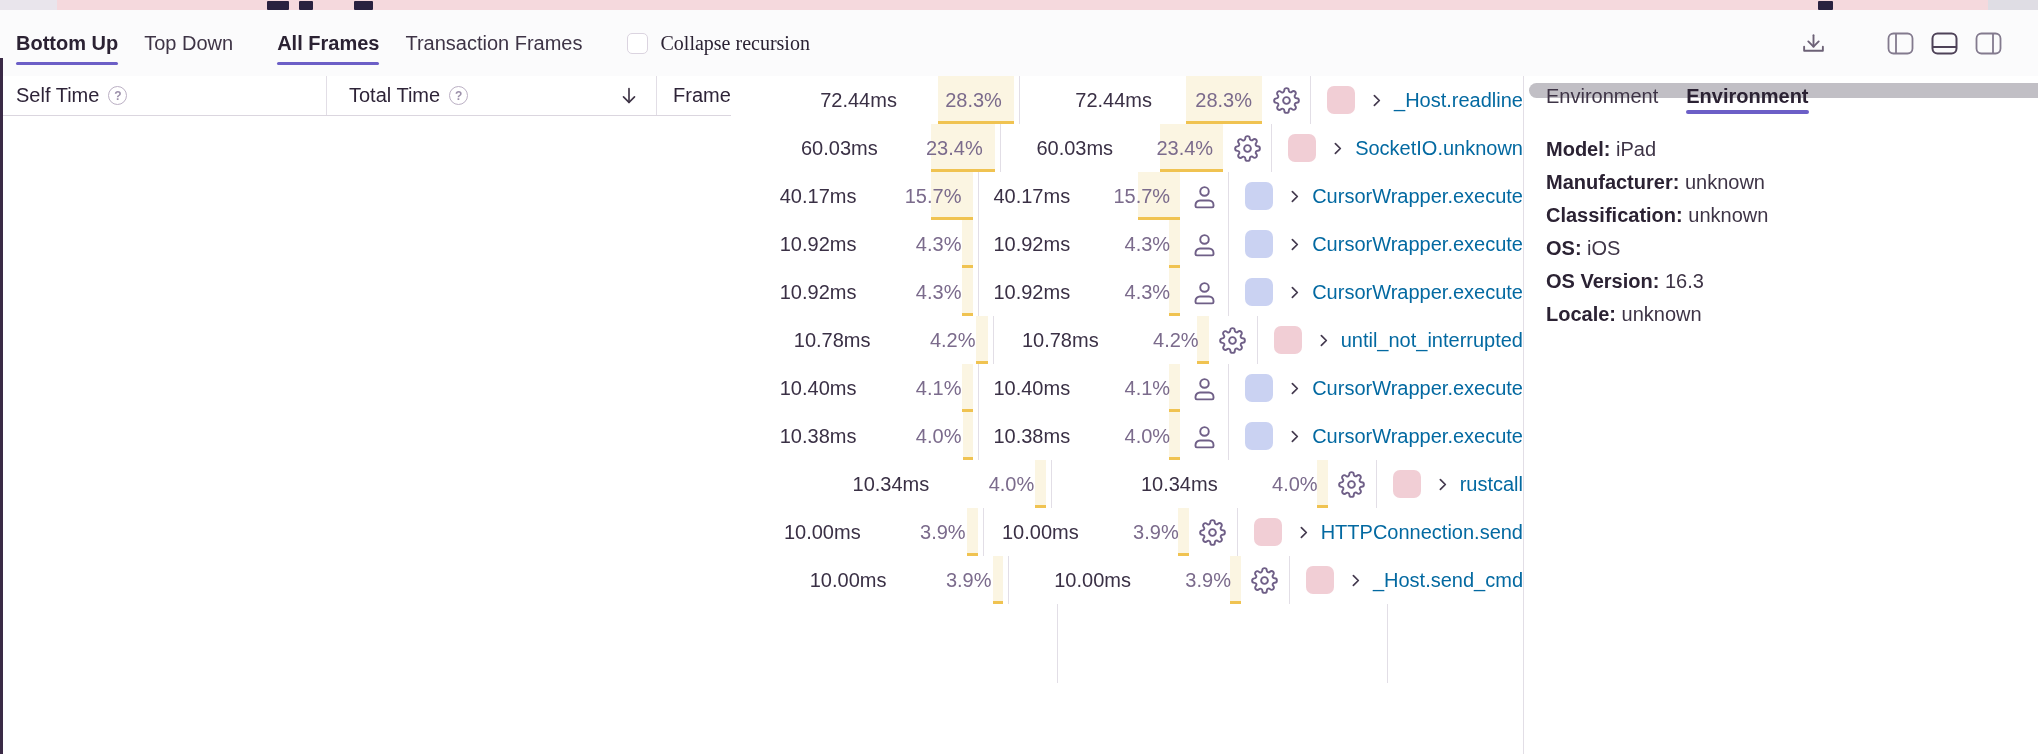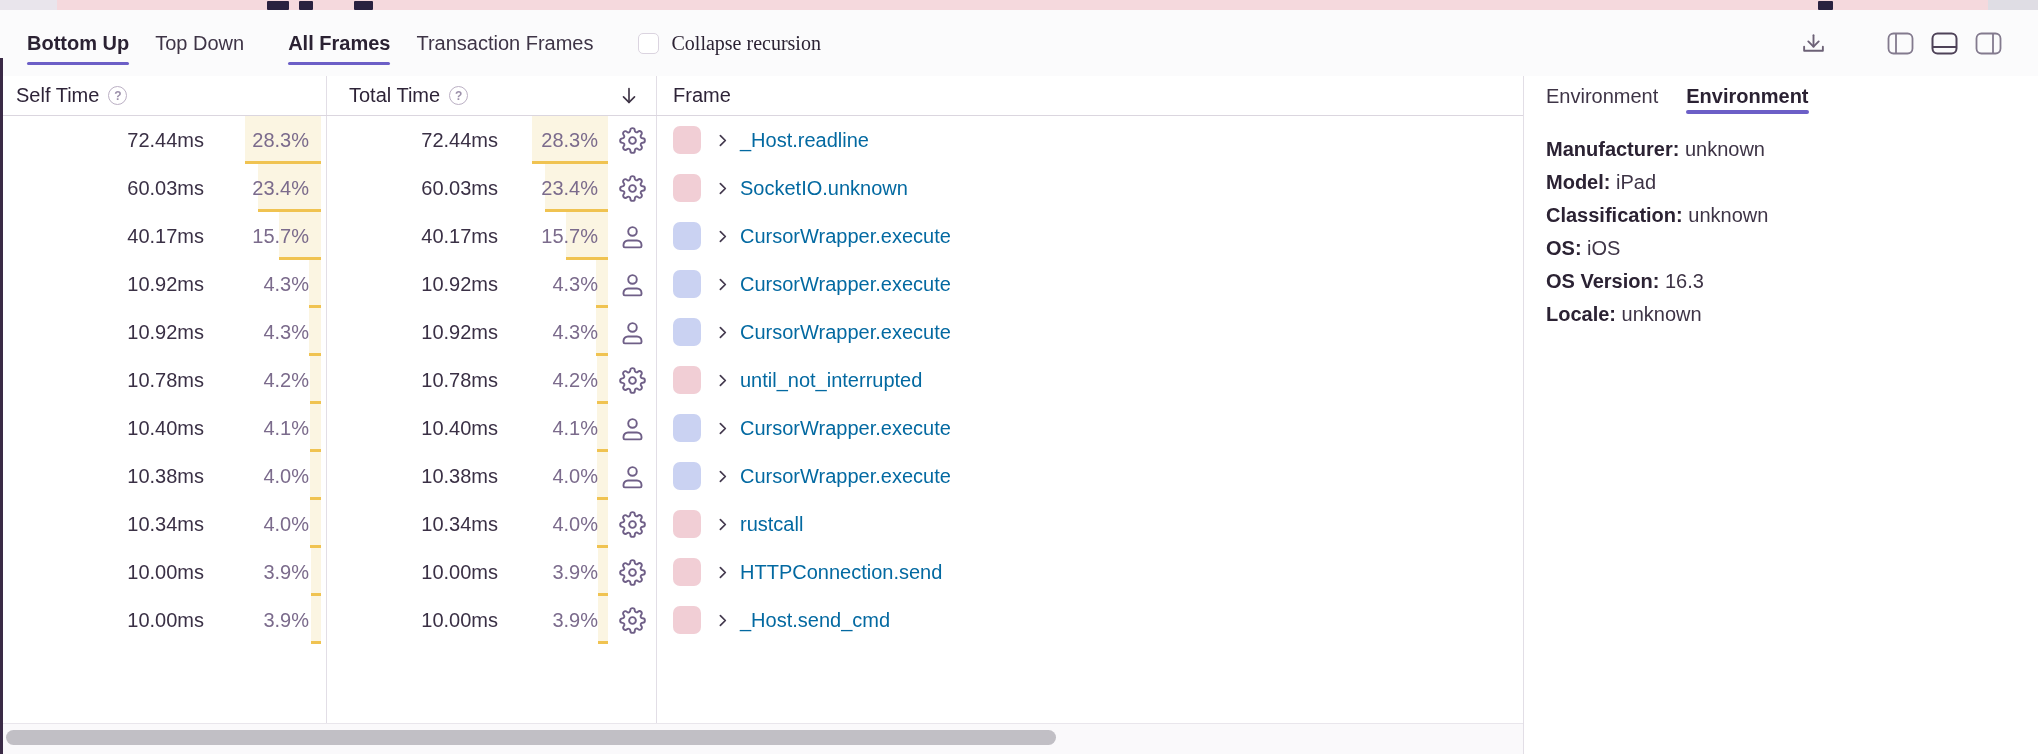--- a/index.html
+++ b/index.html
@@ -13,21 +13,21 @@
   .app { position: relative; width: 2038px; height: 754px; }
 
   
   .minimap { position: relative; height: 10px; width: 100%; background: #F5D9DD; overflow: hidden; }
   .minimap .seg { position: absolute; top: 0; height: 10px; }
   .minimap .mark { position: absolute; top: 1px; height: 9px; background: #29213F; border-radius: 1px; }
 
   
   .tabbar {
     height: 66px; background: #FBFBFC; display: flex; align-items: center;
-    padding-left: 27px; position: relative;
+    padding-left: 16px; position: relative;
   }
   .tab {
     position: relative; font-size: 20px; color: #3E3446; height: 66px;
     display: flex; align-items: center; cursor: pointer; white-space: nowrap;
   }
   .tab.bold { font-weight: bold; color: #2B2233; }
   .tab.active::after {
     content: ""; position: absolute; left: 0; right: 0; bottom: 11px;
     height: 3px; background: var(--accent); border-radius: 2px;
   }
@@ -39,21 +39,21 @@
     background: #fff; margin-right: 13px; cursor: pointer;
   }
   .chk-label { font-size: 20px; color: #2B2233; }
   .tb-icons { margin-left: auto; display: flex; align-items: center; margin-right: 36px; }
   .tb-btn { display: flex; align-items: center; justify-content: center; cursor: pointer; }
   .tb-btn.dl { margin-right: 44px; }
   .tb-btn + .tb-btn { margin-left: 17px; }
 
   
   .content { display: flex; height: 678px; width: 100%; }
-  .left { width: 1523px; display: flex; flex-direction: column; background: #fff; }
+  .left { width: 1523px; display: flex; flex-direction: row; background: #fff; }
 
   .thead { display: flex; height: 40px; align-items: center; border-bottom: 1px solid #DBD6DF; }
   .hcell { font-size: 20px; font-weight: 500; color: #2E2438; display: flex; align-items: center; height: 100%; }
   .h-self  { width: 327px; padding-left: 16px; border-right: 1px solid #E2DEE6; }
   .h-total { width: 330px; padding-left: 22px; border-right: 1px solid #E2DEE6; }
   .h-frame { flex: 1; padding-left: 16px; }
   .help {
     width: 19px; height: 19px; border: 1.5px solid #BBB0C4; border-radius: 50%;
     color: #9C90AA; font-size: 12px; display: inline-flex; align-items: center; justify-content: center;
     margin-left: 9px; font-weight: bold; cursor: pointer; flex: none;
@@ -542,22 +542,22 @@
         <div class="hthumb"></div>
       </div>
     </div>
 
     <div class="panel">
       <div class="panel-tabs">
         <div class="ptab">Environment</div>
         <div class="ptab active">Environment</div>
       </div>
       <div class="panel-body" id="env-host">
+          <div class="env-field"><b>Model:</b> iPad</div>
           <div class="env-field"><b>Manufacturer:</b> unknown</div>
-          <div class="env-field"><b>Model:</b> iPad</div>
           <div class="env-field"><b>Classification:</b> unknown</div>
           <div class="env-field"><b>OS:</b> iOS</div>
           <div class="env-field"><b>OS Version:</b> 16.3</div>
           <div class="env-field"><b>Locale:</b> unknown</div>
         </div>
     </div>
   </div>
 
   <div class="left-edge"></div>
 </div>

